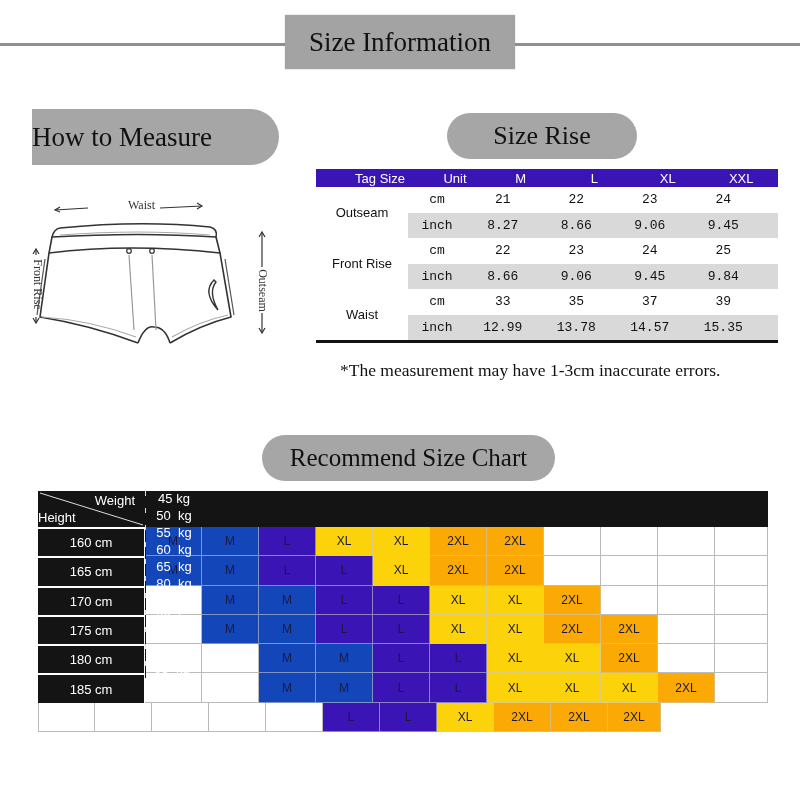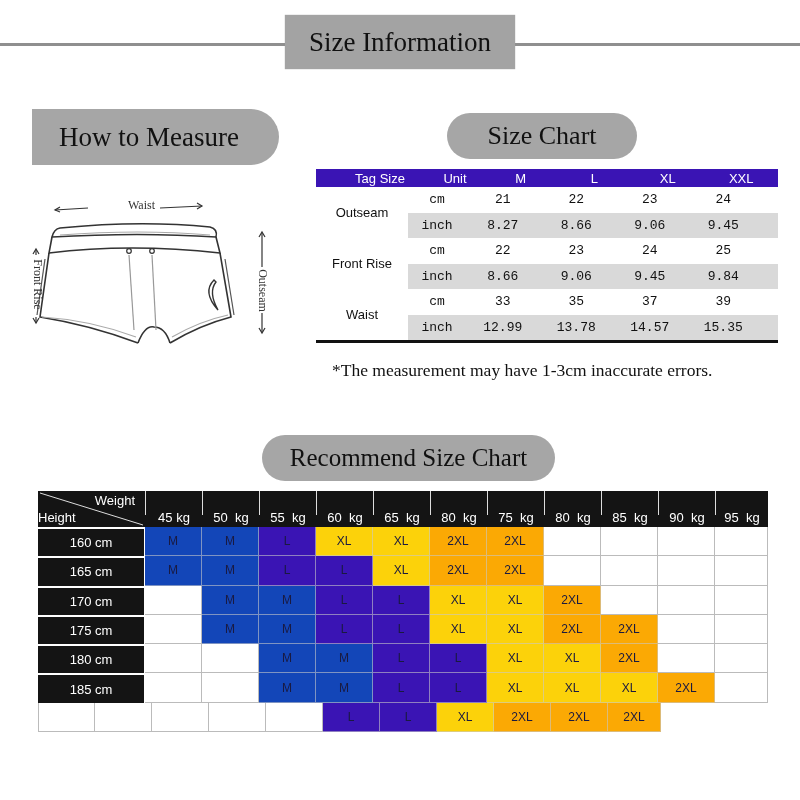--- a/index.html
+++ b/index.html
@@ -3,39 +3,39 @@
 <meta charset="utf-8">
 <style>
   * { box-sizing: border-box; margin: 0; padding: 0; }
   body { width: 800px; height: 800px; background: #ffffff; position: relative; overflow: hidden; font-family: "Liberation Sans", sans-serif; }
   .serif { font-family: "Liberation Serif", serif; }
   .abs { position: absolute; }
 
   .hr-line { position: absolute; top: 43px; height: 3px; background: #8f8f8f; }
   .title-box { position: absolute; left: 285px; top: 15px; width: 230px; height: 54px; background: #a3a3a3; color: #111; font-size: 27px; display: flex; align-items: center; justify-content: center; box-shadow: 0 0 1px #999; }
 
-  .tab-left { position: absolute; left: 32px; top: 109px; width: 247px; height: 56px; background: #a6a6a6; border-radius: 0 28px 28px 0; font-size: 27px; color: #111; display: flex; align-items: center; padding-left: 27px; }
+  .tab-left { position: absolute; left: 32px; top: 109px; width: 247px; height: 56px; background: #a6a6a6; border-radius: 0 28px 28px 0; font-size: 27px; color: #111; display: flex; align-items: center; }
   .pill { position: absolute; background: #a6a6a6; border-radius: 28px; color: #111; display: flex; align-items: center; justify-content: center; }
 
   .shorts { position: absolute; left: 30px; top: 195px; width: 250px; height: 150px; }
 
   
   .sc { position: absolute; left: 316px; top: 169px; width: 462px; }
   .sc-head { display: flex; background: #3a14b4; height: 18px; color: #fff; font-size: 13px; align-items: center; justify-content: flex-end; }
   .sc-head div { text-align: center; }
   .sc-row { display: flex; height: 25.5px; font-size: 13px; color: #111; align-items: center; font-family: Liberation Mono, monospace; }
   .sc-row.shade .cells { background: #d9d9d9; }
   .cells { display: flex; flex: 1; height: 100%; align-items: center; }
   .cells div { text-align: center; }
   .c0 { width: 92px; } .c1 { width: 58px; } .cv { width: 73.5px; }
   .sc-group { position: relative; }
   .sc-group-label { position: absolute; left: 0; top: 0; width: 92px; height: 51px; display: flex; align-items: center; justify-content: center; font-size: 13px; color: #111; }
   .sc-bottom { height: 3px; background: #111; }
 
-  .note { position: absolute; left: 332px; top: 360px; font-size: 17.5px; color: #111; }
+  .note { position: absolute; left: 340px; top: 360px; font-size: 17.5px; color: #111; }
 
   
   .rt { position: absolute; left: 38px; top: 491px; }
   .rt-head { display: flex; height: 36px; background: #141414; }
   .rt-corner { width: 107px; height: 36px; position: relative; color: #fff; font-size: 13px; }
   .rt-wcol { width: 57px; height: 36px; color: #fff; font-size: 13px; display: flex; align-items: flex-end; justify-content: center; padding-bottom: 2px; border-left: 1px solid #ddd; position: relative; }
   .rt-wcol:after { content: ""; position: absolute; left: -1px; bottom: 0; height: 12px; width: 1px; background: #141414; }
   .rt-wcol.last { width: 53px; }
   .rt-row { display: flex; height: 29.3px; }
   .rt-h { width: 107px; background: #141414; color: #fff; font-size: 13px; display: flex; align-items: center; justify-content: center; border-top: 2px solid #fff; border-right: 1px solid #fff; }
@@ -88,21 +88,21 @@
         <polyline points="3,59 6,54 9,59"></polyline>
       <line x1="6" y1="122" x2="6" y2="128"></line>
         <polyline points="3,123 6,128 9,123"></polyline>
     </g>
   </svg>
   <div class="abs serif" style="left:98px;top:3px;font-size:12px;color:#333;">Waist</div>
   <div class="abs serif" style="left:-28px;top:82px;font-size:12px;color:#333;transform:rotate(90deg);width:70px;text-align:center;">Front Rise</div>
   <div class="abs serif" style="left:205px;top:88px;font-size:12px;color:#333;transform:rotate(90deg);width:55px;text-align:center;">Outseam</div>
 </div>
 
-<div class="pill serif" style="left:447px;top:113px;width:190px;height:46px;font-size:26px;">Size Chart</div>
+<div class="pill serif" style="left:447px;top:113px;width:190px;height:46px;font-size:26px;">Size Rise</div>
 
 <div class="sc">
   <div class="sc-head">
     <div class="c0">Tag Size</div>
     <div class="c1">Unit</div>
     <div class="cv">M</div>
     <div class="cv">L</div>
     <div class="cv">XL</div>
     <div class="cv">XXL</div>
   </div>
@@ -187,21 +187,21 @@
 
 <div class="rt" id="rt">
   <div class="rt-head">
     <div class="rt-corner">
       <svg width="107" height="36" style="position:absolute;left:0;top:0;">
           <line x1="2" y1="2" x2="105" y2="34" stroke="#ddd" stroke-width="1"></line>
         </svg>
       <span class="abs" style="right:10px;top:2px;">Weight</span>
       <span class="abs" style="left:0;bottom:2px;">Height</span>
     </div>
-    <div id="rt-weights" style="display:flex;">
+    <div id="rt-weights" style="display:flex;flex-direction:column;">
         <div class="rt-wcol" style="white-space: pre;">45 kg</div>
         <div class="rt-wcol" style="white-space: pre;">50  kg</div>
         <div class="rt-wcol" style="white-space: pre;">55  kg</div>
         <div class="rt-wcol" style="white-space: pre;">60  kg</div>
         <div class="rt-wcol" style="white-space: pre;">65  kg</div>
         <div class="rt-wcol" style="white-space: pre;">80  kg</div>
         <div class="rt-wcol" style="white-space: pre;">75  kg</div>
         <div class="rt-wcol" style="white-space: pre;">80  kg</div>
         <div class="rt-wcol" style="white-space: pre;">85  kg</div>
         <div class="rt-wcol" style="white-space: pre;">90  kg</div>

